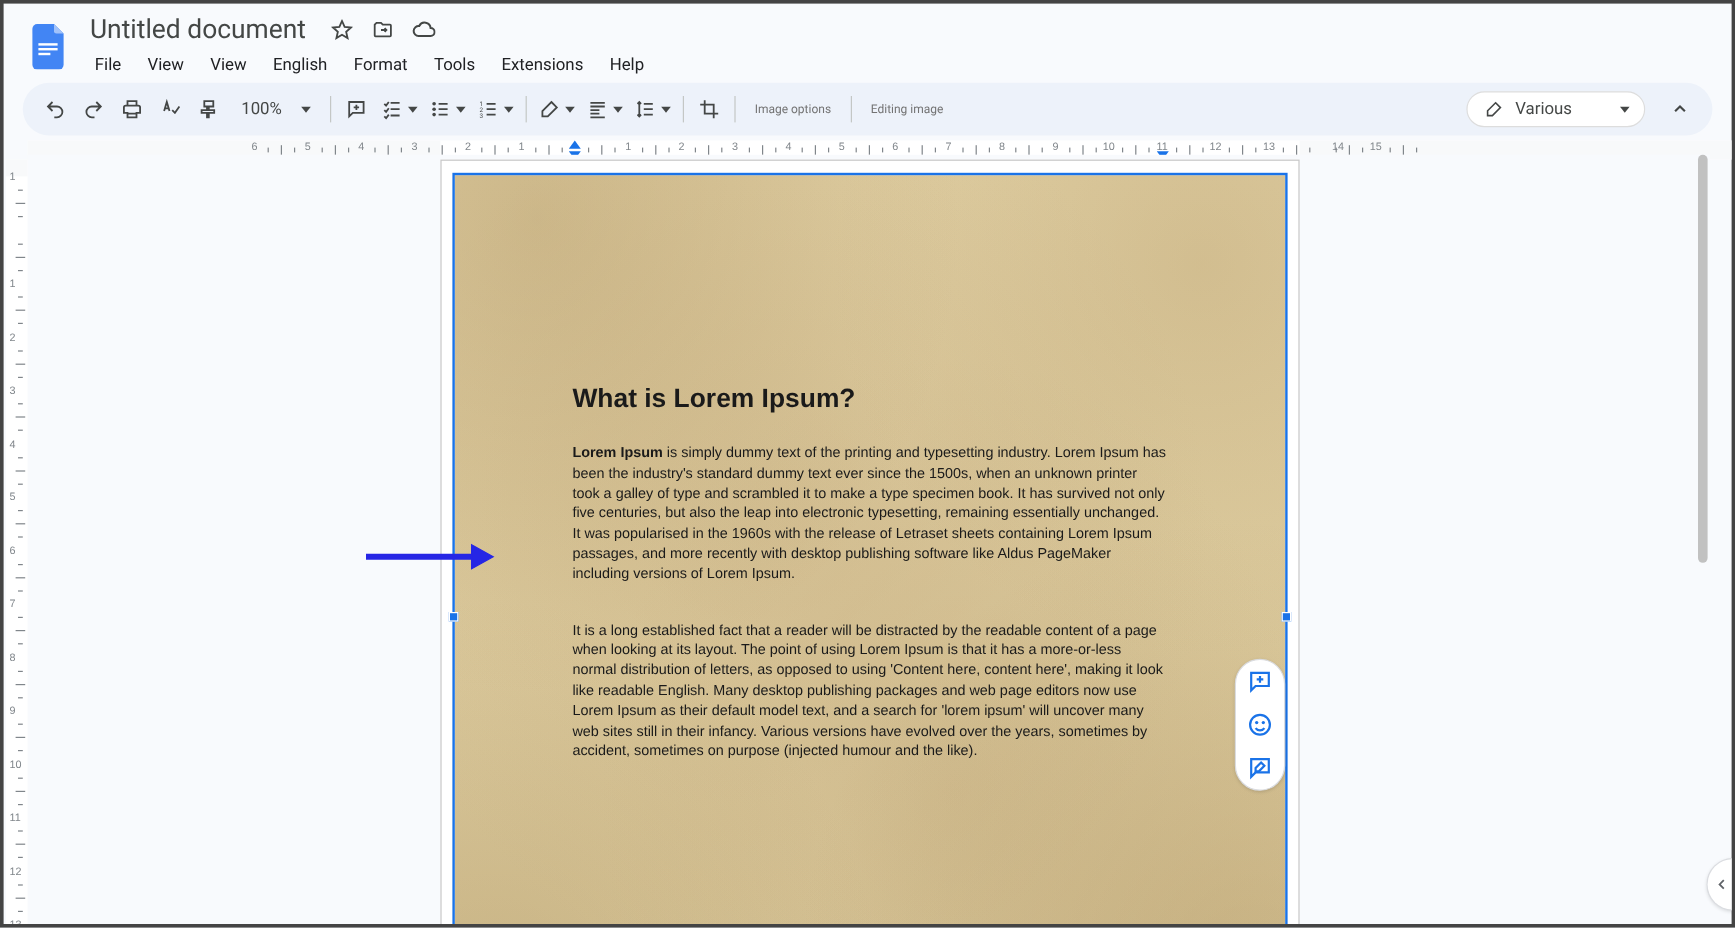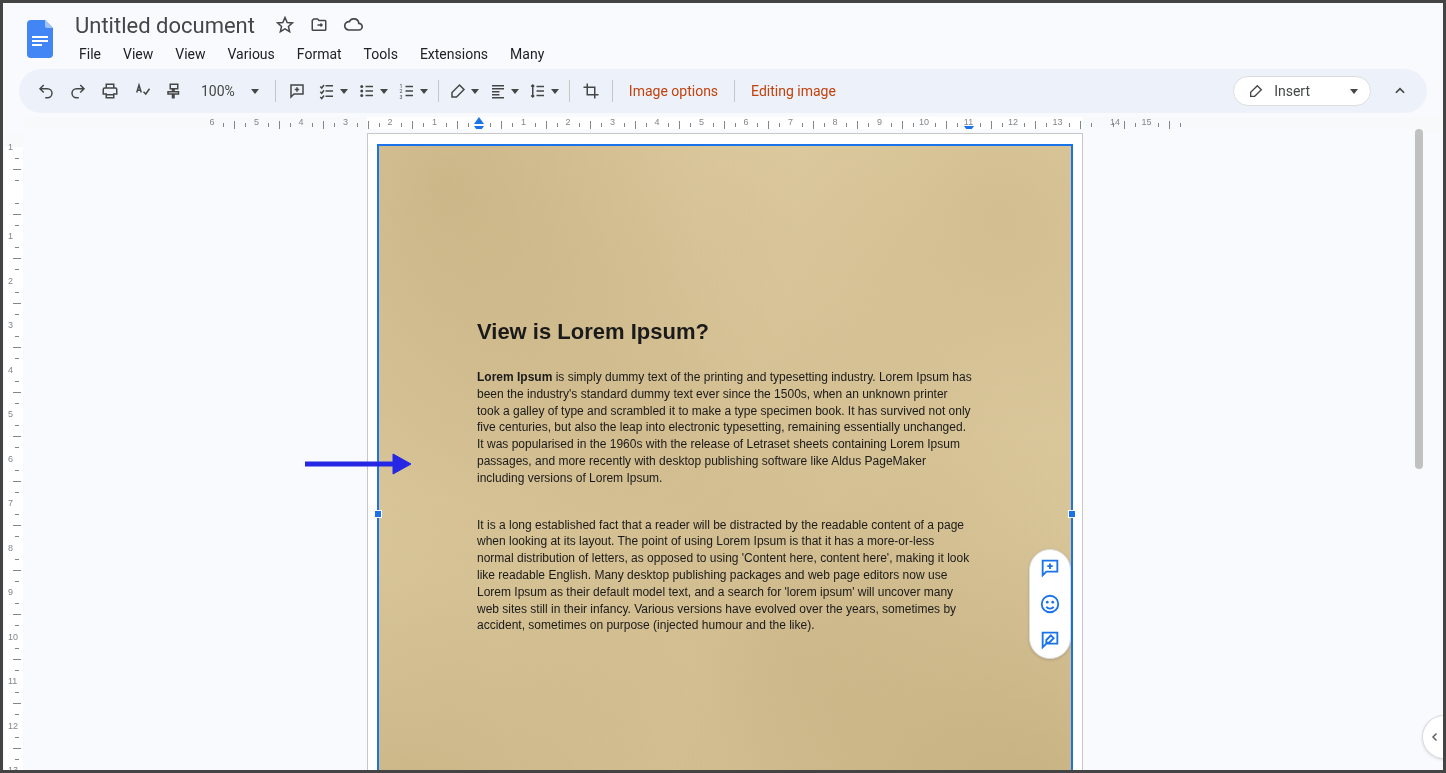--- a/index.html
+++ b/index.html
@@ -62,21 +62,21 @@
   gap: 2px;
 }
 .tb-btn {
   min-width: 30px; height: 30px; border-radius: 4px;
   display: flex; align-items: center; justify-content: center;
   color: #444746; cursor: pointer; padding: 0 4px;
 }
 .tb-btn.wide { padding: 0 10px; font-size: 14px; }
 .tb-sep { width: 1px; height: 22px; background: #c4c7c5; margin: 0 4px; }
 .tb-dropdown-arrow { width: 0; height: 0; border-left: 4px solid transparent; border-right: 4px solid transparent; border-top: 5px solid #444746; margin-left: 2px; }
-.tb-text-btn { font-size: 14px; color: #c2410c; padding: 6px 10px; border-radius: 4px; }
+.tb-text-btn { font-size: 10px; color: #737373; padding: 6px 10px; border-radius: 4px; }
 
 .editing-pill {
   background: #fff; border-radius: 20px; padding: 6px 12px 6px 14px;
   display: flex; align-items: center; gap: 10px; color: #444746; font-size: 14px;
   border: 1px solid #ddd;
 }
 .collapse-btn {
   width: 30px; height: 30px; border-radius: 50%; display: flex; align-items:center; justify-content:center;
   color: #444746; margin-left: 12px;
 }
@@ -291,25 +291,25 @@
       <div class="title-icon">
         <svg width="20" height="20" viewBox="0 0 24 24">
             <path fill="none" stroke="#444746" stroke-width="2" d="M7 18a5 5 0 1 1 .6-9.97A6 6 0 0 1 19 10a4 4 0 0 1 0 8H7z"></path>
           </svg>
       </div>
     </div>
     <div class="menubar">
       <div class="menubar-item">File</div>
       <div class="menubar-item">View</div>
       <div class="menubar-item">View</div>
-      <div class="menubar-item">Various</div>
+      <div class="menubar-item">English</div>
       <div class="menubar-item">Format</div>
       <div class="menubar-item">Tools</div>
       <div class="menubar-item">Extensions</div>
-      <div class="menubar-item">Many</div>
+      <div class="menubar-item">Help</div>
     </div>
   </div>
   <div class="header-spacer"></div>
 </div>
 
 <div class="toolbar">
   <div class="tb-btn">
       <svg width="18" height="18" viewBox="0 0 24 24">
         <path fill="none" stroke="#444746" stroke-width="2" d="M9 14l-5-5 5-5M4 9h10a6 6 0 0 1 0 12h-3"></path>
       </svg>
@@ -396,21 +396,21 @@
     </div>
   <div class="tb-sep"></div>
   <div class="tb-text-btn">Image options</div>
   <div class="tb-sep"></div>
   <div class="tb-text-btn">Editing image</div>
   <div class="tb-spacer"></div>
   <div class="editing-pill">
     <svg width="16" height="16" viewBox="0 0 24 24">
         <path fill="none" stroke="#444746" stroke-width="2" d="M14 4l6 6-10 10H4v-6z"></path>
       </svg>
-    <span>Insert</span>
+    <span>Various</span>
     <span style="width:18px"></span>
     <div class="tb-dropdown-arrow"></div>
   </div>
   <div class="collapse-btn">
     <svg width="14" height="14" viewBox="0 0 24 24">
         <path fill="none" stroke="#444746" stroke-width="3" d="M5 15l7-7 7 7"></path>
       </svg>
   </div>
 </div>
 
@@ -568,21 +568,21 @@
       <div class="tick big" style="top: 614.75px;"></div>
       <div class="tick" style="top: 625.875px;"></div>
       <div class="label" style="top: 637px;">13</div>
     </div>
 
   <div class="page"></div>
 
   <div class="parchment"></div>
 
   <div class="doc-content">
-    <div class="doc-h1">View is Lorem Ipsum?</div>
+    <div class="doc-h1">What is Lorem Ipsum?</div>
     <div class="doc-p">
       <span class="doc-bold">Lorem Ipsum</span><span> is simply dummy text of the printing and typesetting industry. Lorem Ipsum has been the industry's standard dummy text ever since the 1500s, when an unknown printer took a galley of type and scrambled it to make a type specimen book. It has survived not only five centuries, but also the leap into electronic typesetting, remaining essentially unchanged. It was popularised in the 1960s with the release of Letraset sheets containing Lorem Ipsum passages, and more recently with desktop publishing software like Aldus PageMaker including versions of Lorem Ipsum.</span>
     </div>
     <div class="doc-p">It is a long established fact that a reader will be distracted by the readable content of a page when looking at its layout. The point of using Lorem Ipsum is that it has a more-or-less normal distribution of letters, as opposed to using 'Content here, content here', making it look like readable English. Many desktop publishing packages and web page editors now use Lorem Ipsum as their default model text, and a search for 'lorem ipsum' will uncover many web sites still in their infancy. Various versions have evolved over the years, sometimes by accident, sometimes on purpose (injected humour and the like).</div>
   </div>
 
   <div class="img-selection">
     <div class="sel-handle ml"></div>
     <div class="sel-handle mr"></div>
   </div>

